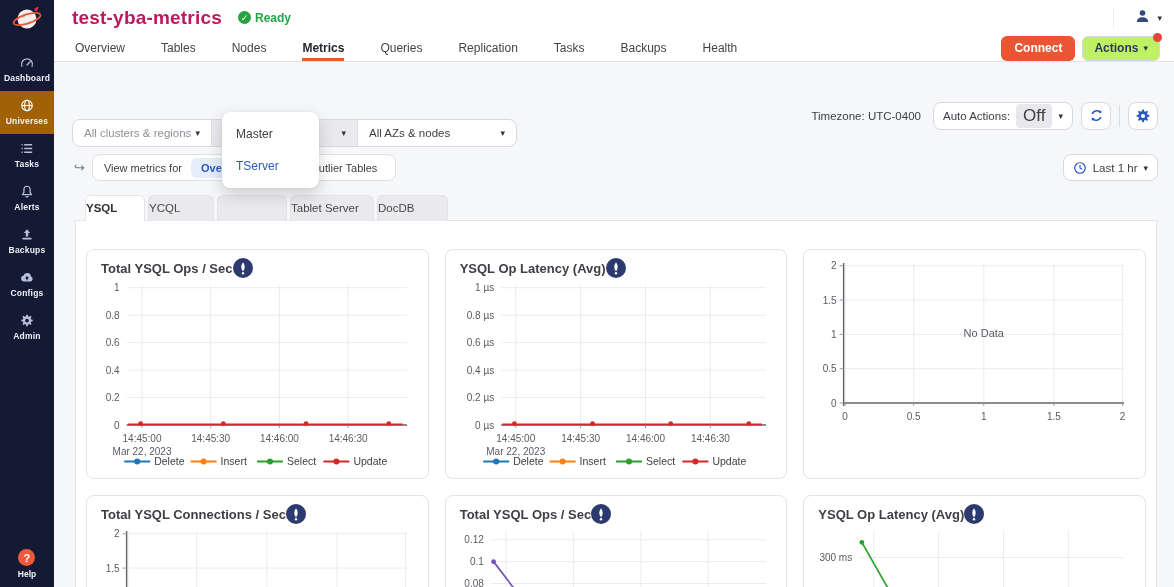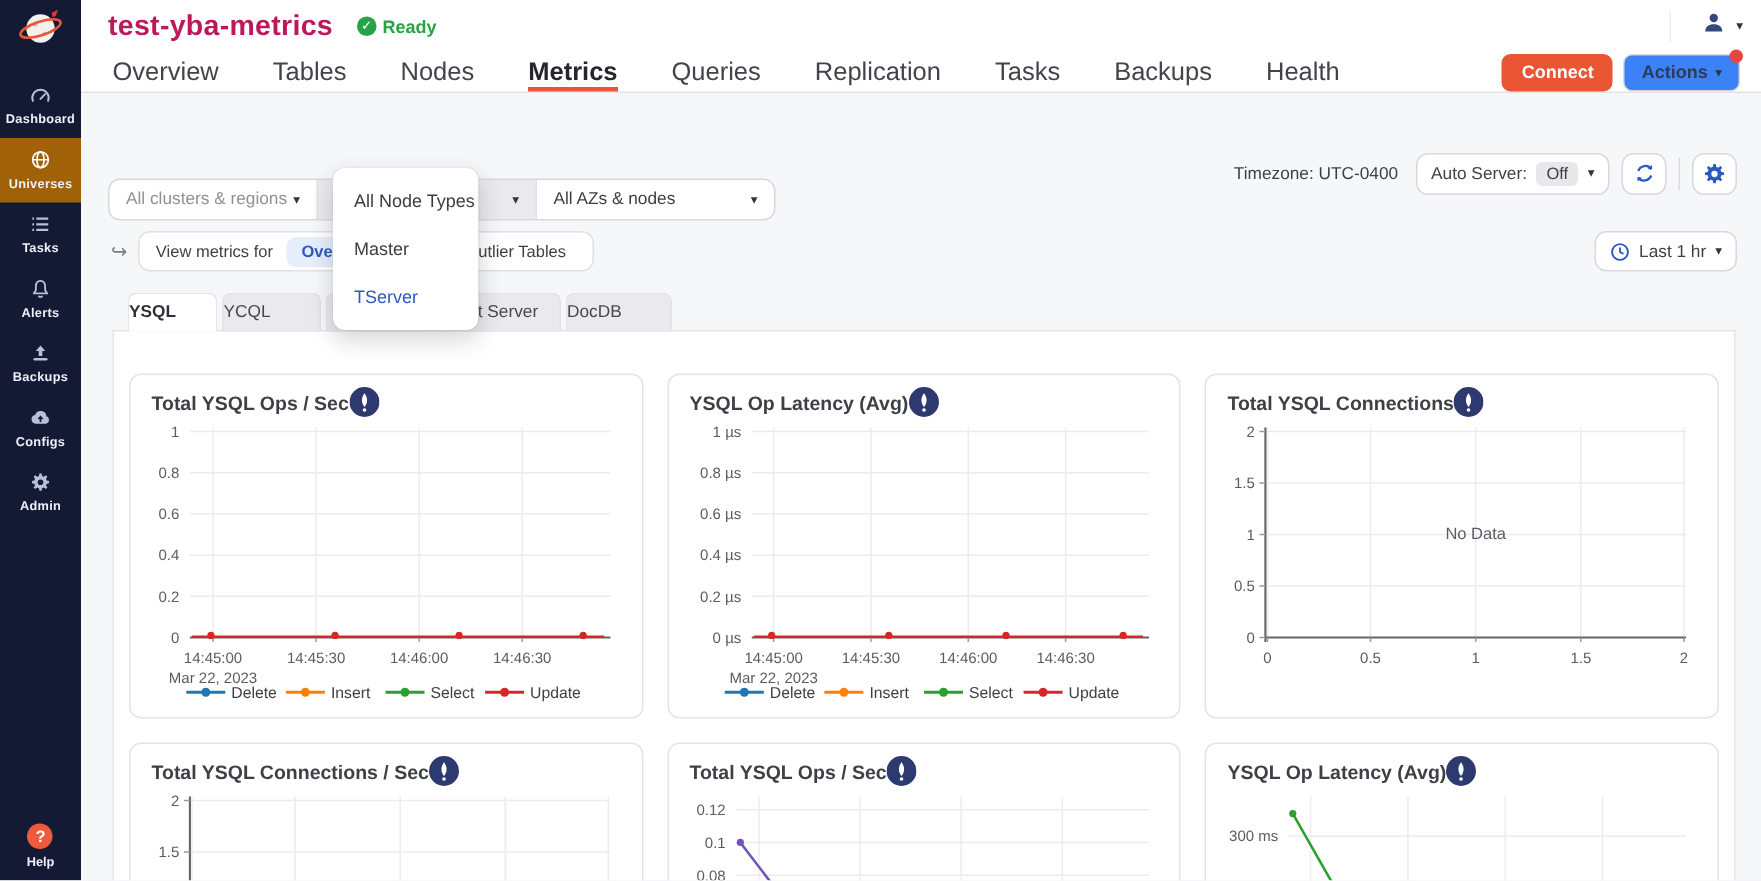--- a/index.html
+++ b/index.html
@@ -22,39 +22,39 @@
   .topbar { height:35px; background:#fff; display:flex; align-items:center; padding-left:18px; }
   .uni-title { font-size:19px; font-weight:bold; color:#be185d; letter-spacing:.2px; }
   .ready { display:flex; align-items:center; gap:4px; margin-left:16px; font-size:12px; font-weight:bold; color:#27a345; }
   .check { width:13px; height:13px; border-radius:50%; background:#27a345; color:#fff; font-size:9px; display:flex; align-items:center; justify-content:center; }
   .top-right { margin-left:auto; display:flex; align-items:center; gap:6px; padding-right:12px; }
   .vdiv-light { width:1px; height:20px; background:#ececef; margin-right:14px; }
   .caret { font-size:9px; color:#33343a; }
 
   .navrow { height:27px; background:#fff; border-bottom:1px solid #e3e3e7; display:flex; align-items:stretch; padding-left:21px; position:relative; }
   .navtabs { display:flex; gap:36px; }
-  .navtab { font-size:17px; color:#43444b; display:flex; align-items:center; border-bottom:3px solid transparent; padding-top:2px; cursor:pointer; white-space:nowrap; }
+  .navtab { font-size:12px; color:#43444b; display:flex; align-items:center; border-bottom:3px solid transparent; padding-top:2px; cursor:pointer; white-space:nowrap; }
   .navtab.active { color:#26262e; font-weight:bold; border-bottom-color:#ea5533; }
   .nav-actions { margin-left:auto; display:flex; align-items:center; gap:7px; padding-right:14px; }
   .btn-connect { background:#ea5533; color:#fff; border:none; border-radius:6px; height:25px; padding:0 13px; font-size:12px; font-weight:bold; cursor:pointer; font-family:inherit; }
-  .btn-actions { position:relative; background:#3b82f6; color:#2e3a5c; border:1px solid #d7d7dc; border-radius:6px; height:25px; padding:0 11px; font-size:12px; font-weight:bold; cursor:pointer; display:flex; align-items:center; gap:5px; font-family:inherit; }
+  .btn-actions { position:relative; background:#bef264; color:#2e3a5c; border:1px solid #d7d7dc; border-radius:6px; height:25px; padding:0 11px; font-size:12px; font-weight:bold; cursor:pointer; display:flex; align-items:center; gap:5px; font-family:inherit; }
   .red-dot { position:absolute; top:-4px; right:-3px; width:9px; height:9px; border-radius:50%; background:#e8463d; }
 
   
   .content { flex:1; background:#f6f7f9; min-height:0; }
   .filter-row { margin:22px 16px 0 18px; display:flex; align-items:center; }
   .select-group { display:flex; border:1px solid #d8d8de; border-radius:8px; background:#fff; height:28px; overflow:hidden;margin-top:35px; }
   .select { display:flex; align-items:center; justify-content:space-between; padding:0 11px; font-size:11.5px; color:#3c3d43; cursor:pointer; border-right:1px solid #e0e0e4; }
   .select:last-child { border-right:none; }
   .select.placeholder { color:#8f9098; }
   .select.open { background:#e9e9ee; }
   .filter-right { margin-left:auto; display:flex; align-items:center; gap:8px; }
   .tz { font-size:11.5px; color:#3f4046; margin-right:4px; }
   .wbtn { background:#fff; border:1px solid #d8d8de; border-radius:8px; height:28px; display:flex; align-items:center; gap:6px; padding:0 9px; font-size:11.5px; color:#3f4046; cursor:pointer; font-family:inherit; }
-  .chip { background:#e7e7ec; border-radius:4px; padding:2px 7px; font-size:11px; color:#3f4046; }
+  .chip { background:#e7e7ec; border-radius:4px; padding:2px 7px; font-size:17px; color:#3f4046; }
   .iconbtn { width:30px; justify-content:center; padding:0; }
   .vdiv { width:1px; height:22px; background:#dcdce1; }
 
   .row2 { margin:7px 16px 0 18px; display:flex; align-items:center; }
   .hook { color:#7a7b83; font-size:13px; margin:0 7px 0 2px; }
   .view-metrics { display:flex; align-items:center; background:#fff; border:1px solid #e0e0e5; border-radius:8px; height:27px; padding:0 8px; gap:4px; }
   .vm-label { font-size:11px; color:#3f4046; margin-right:5px; padding-left:3px; }
   .pill { border-radius:6px; padding:4px 10px; font-size:11px; color:#3f4046; cursor:pointer; white-space:nowrap; }
   .pill.selected { background:#e7eefb; color:#2b59c3; font-weight:bold; }
   .pill.ghost { width:44px; }
@@ -224,21 +224,21 @@
             <span class="caret">▾</span>
           </div>
           <div class="select" style="width:158px">
             <span>All AZs &amp; nodes</span>
             <span class="caret">▾</span>
           </div>
         </div>
         <div class="filter-right">
           <span class="tz">Timezone: UTC-0400</span>
           <button class="wbtn">
-            <span>Auto Server:</span>
+            <span>Auto Actions:</span>
             <span class="chip">Off</span>
             <span class="caret">▾</span>
           </button>
           <button class="wbtn iconbtn">
             <svg width="15" height="15" viewBox="0 0 16 16" fill="none" stroke="#2b59c3" stroke-width="1.6">
               <path d="M12.8 5 A5.4 5.4 0 0 0 3.4 6.4"></path>
                 <path d="M3.2 11 A5.4 5.4 0 0 0 12.6 9.6"></path>
               <path d="M13.2 2.2 L13 5.3 L10 5" fill="#2b59c3" stroke="none"></path>
               <path d="M2.8 13.8 L3 10.7 L6 11" fill="#2b59c3" stroke="none"></path>
             </svg>
@@ -386,28 +386,20 @@
                 <line x1="160" y1="182.5" x2="186" y2="182.5" stroke="#2ca02c" stroke-width="2"></line>
                 <circle cx="173" cy="182.5" r="3" fill="#2ca02c"></circle>
                 <text x="190" y="186" class="legend">Select</text>
                 <line x1="226.4" y1="182.5" x2="252.4" y2="182.5" stroke="#d62728" stroke-width="2"></line>
                 <circle cx="239.4" cy="182.5" r="3" fill="#d62728"></circle>
                 <text x="256.4" y="186" class="legend">Update</text>
               </svg>
           </div>
 
           <div class="card">
-            <div class="card-head">
-              <span class="card-title">Total YSQL Connections</span>
-              <svg width="20" height="20" viewBox="0 0 20 20">
-                  <circle cx="10" cy="10" r="10" fill="#2c3a70"></circle>
-                  <path d="M10 4.2 C7.7 7.2 7.7 10.6 10 13.4 C12.3 10.6 12.3 7.2 10 4.2 Z" fill="#fff"></path>
-                  <circle cx="10" cy="15.3" r="1.2" fill="#fff"></circle>
-                </svg>
-            </div>
             <svg class="chart-svg" width="320" height="192">
                 <line x1="31.002000000000002" y1="6" x2="31.002000000000002" y2="146" stroke="#ececf0"></line>
                 <line x1="99.69999999999999" y1="6" x2="99.69999999999999" y2="146" stroke="#ececf0"></line>
                 <line x1="169.79999999999998" y1="6" x2="169.79999999999998" y2="146" stroke="#ececf0"></line>
                 <line x1="239.89999999999998" y1="6" x2="239.89999999999998" y2="146" stroke="#ececf0"></line>
                 <line x1="308.598" y1="6" x2="308.598" y2="146" stroke="#ececf0"></line>
                 <line x1="29.6" y1="111.68627450980392" x2="310" y2="111.68627450980392" stroke="#ececf0"></line>
                 <line x1="29.6" y1="77.37254901960785" x2="310" y2="77.37254901960785" stroke="#ececf0"></line>
                 <line x1="29.6" y1="43.05882352941177" x2="310" y2="43.05882352941177" stroke="#ececf0"></line>
                 <line x1="29.6" y1="8.74509803921569" x2="310" y2="8.74509803921569" stroke="#ececf0"></line>
@@ -561,18 +553,17 @@
                 <circle cx="47.848000000000006" cy="70.32432432432432" r="2.4" fill="#7352b8"></circle>
               </svg>
           </div>
 
         </div>
       </div>
     </div>
   </div>
 
   <div class="ntmenu">
-    <div class="ntmenu-item">All Node Types</div>
     <div class="ntmenu-item">Master</div>
     <div class="ntmenu-item sel">TServer</div>
   </div>
 
 </div>
 
 </body></html>

